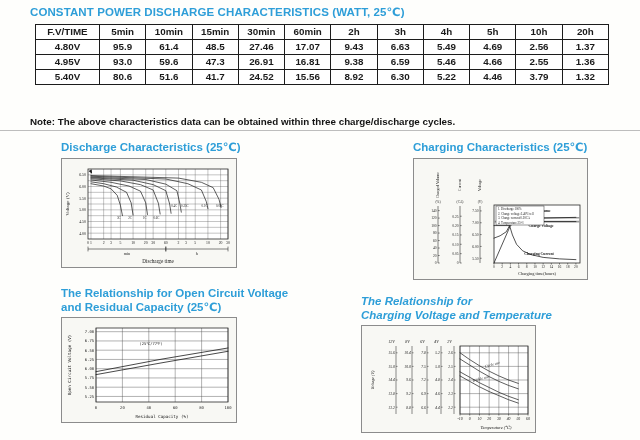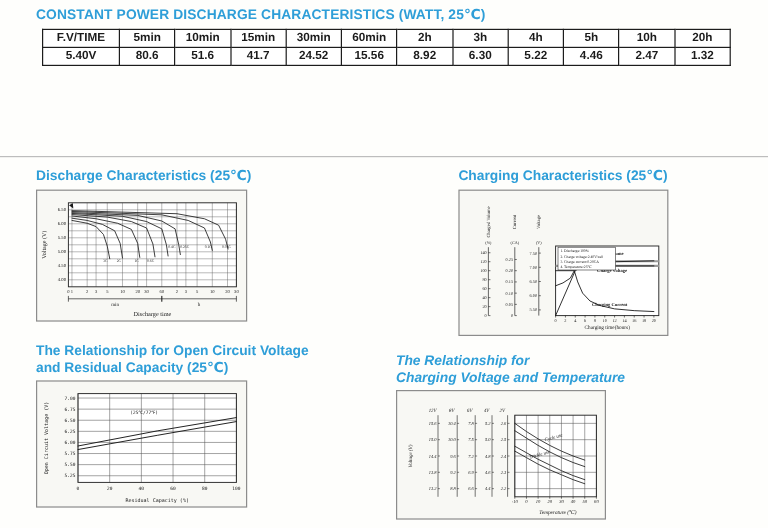--- a/index.html
+++ b/index.html
@@ -6,21 +6,21 @@
   body{width:640px;height:440px;background:#ffffff;color:#1b1b1b;
        font-family:"Liberation Sans","DejaVu Sans",sans-serif;}
   .page{position:relative;width:640px;height:440px;overflow:hidden;background:#fefefc;}
   .page-title{position:absolute;left:30px;top:5px;font-size:11.5px;font-weight:700;color:#2e9ed8;letter-spacing:.1px;}
   .dtable{position:absolute;left:35px;top:24px;width:574px;border-collapse:collapse;table-layout:fixed;padding-left:16px;}
   .dtable th,.dtable td{border:1px solid #1c1c1c;font-size:9.8px;font-weight:700;text-align:center;
        padding:0;height:14px;line-height:14px;white-space:nowrap;background:#fff;}
   .dtable col.first{width:64px;}
   .note{position:absolute;left:30px;top:116px;font-size:9.8px;font-weight:700;color:#141414;}
   .divider{position:absolute;left:0;top:130px;width:640px;height:1px;background:#bdbdbd;}
-  .chart-block{position:absolute;width:292px;}
+  .chart-block{position:absolute;width:292px;margin-left:31px;}
   .chart-title{margin:0 0 3px 0;font-size:11.5px;font-weight:700;color:#2e9ed8;line-height:1.18;white-space:pre-line;}
   .panel{border:1px solid #8c8c8c;background:#f8f8f4;}
   .panel svg{display:block;}
   #block-discharge{left:30px;top:141px;}
   #block-charging{left:346px;top:141px;padding-left:36px;}
   #block-ocv{left:30px;top:287px;}
   #block-temp{left:330px;top:295px;font-style:italic;}
   #block-discharge .panel,#block-ocv .panel{width:174px;}
   #block-charging .panel,#block-temp .panel{width:173px;}
 </style>
@@ -56,36 +56,65 @@
           <th>2h</th>
           <th>3h</th>
           <th>4h</th>
           <th>5h</th>
           <th>10h</th>
           <th>20h</th>
         </tr>
       </thead>
     <tbody>
         <tr>
+          <th>4.80V</th>
+          <td>95.9</td>
+          <td>61.4</td>
+          <td>48.5</td>
+          <td>27.46</td>
+          <td>17.07</td>
+          <td>9.43</td>
+          <td>6.63</td>
+          <td>5.49</td>
+          <td>4.69</td>
+          <td>2.56</td>
+          <td>1.37</td>
+        </tr>
+        <tr>
+          <th>4.95V</th>
+          <td>93.0</td>
+          <td>59.6</td>
+          <td>47.3</td>
+          <td>26.91</td>
+          <td>16.81</td>
+          <td>9.38</td>
+          <td>6.59</td>
+          <td>5.46</td>
+          <td>4.66</td>
+          <td>2.55</td>
+          <td>1.36</td>
+        </tr>
+        <tr>
           <th>5.40V</th>
           <td>80.6</td>
           <td>51.6</td>
           <td>41.7</td>
           <td>24.52</td>
           <td>15.56</td>
           <td>8.92</td>
           <td>6.30</td>
           <td>5.22</td>
           <td>4.46</td>
-          <td>2.47</td>
+          <td>3.79</td>
           <td>1.32</td>
         </tr>
       </tbody>
   </table>
 
+  <div class="note">Note: The above characteristics data can be obtained within three charge/discharge cycles.</div>
   <div class="divider"></div>
 
   <section class="chart-block" id="block-discharge">
     <h2 class="chart-title">Discharge Characteristics (25℃)</h2>
     <div class="panel">
       <svg id="svg-discharge" width="174" height="108" viewBox="0 0 174 108">
           <rect x="26" y="10" width="140" height="70" fill="#fff"></rect>
           <line x1="26" y1="74.16666666666666" x2="166" y2="74.16666666666666" stroke="#565656" stroke-width="0.35"></line>
           <line x1="26" y1="68.33333333333334" x2="166" y2="68.33333333333334" stroke="#565656" stroke-width="0.35"></line>
           <line x1="26" y1="62.5" x2="166" y2="62.5" stroke="#565656" stroke-width="0.35"></line>

